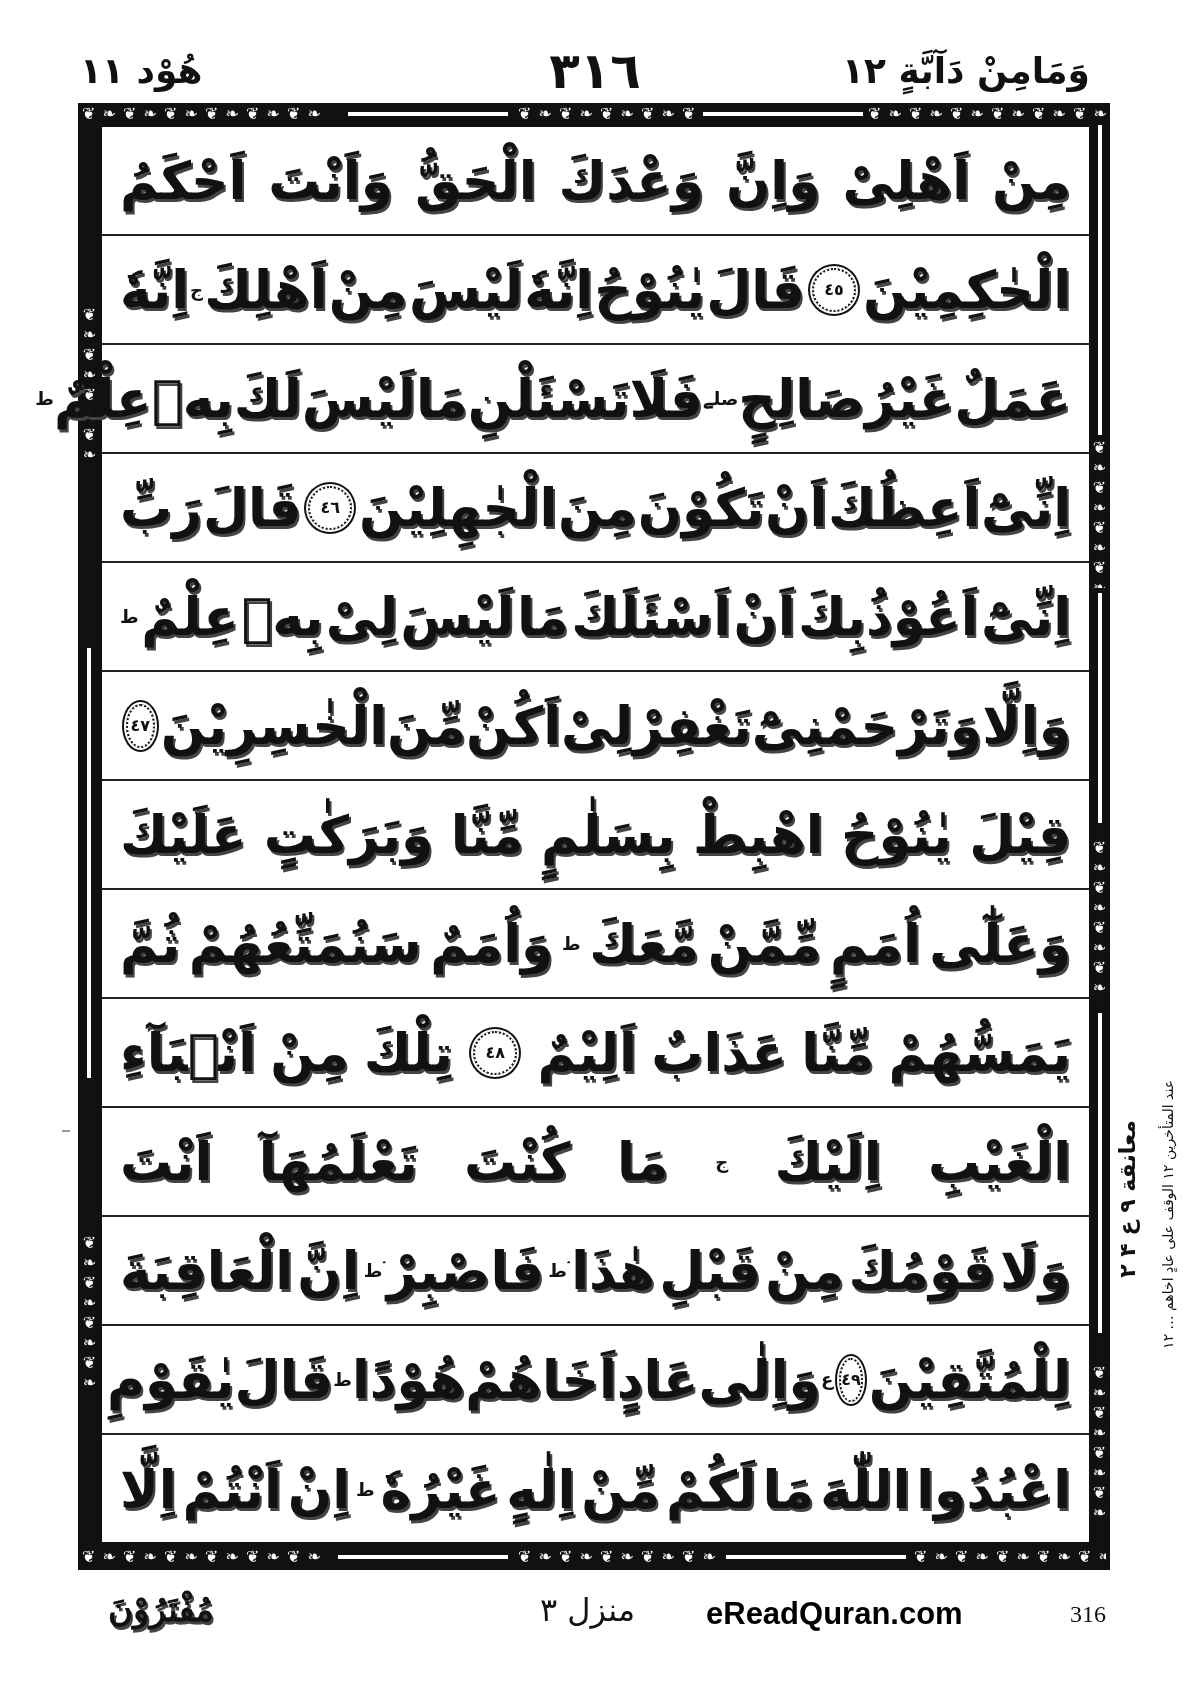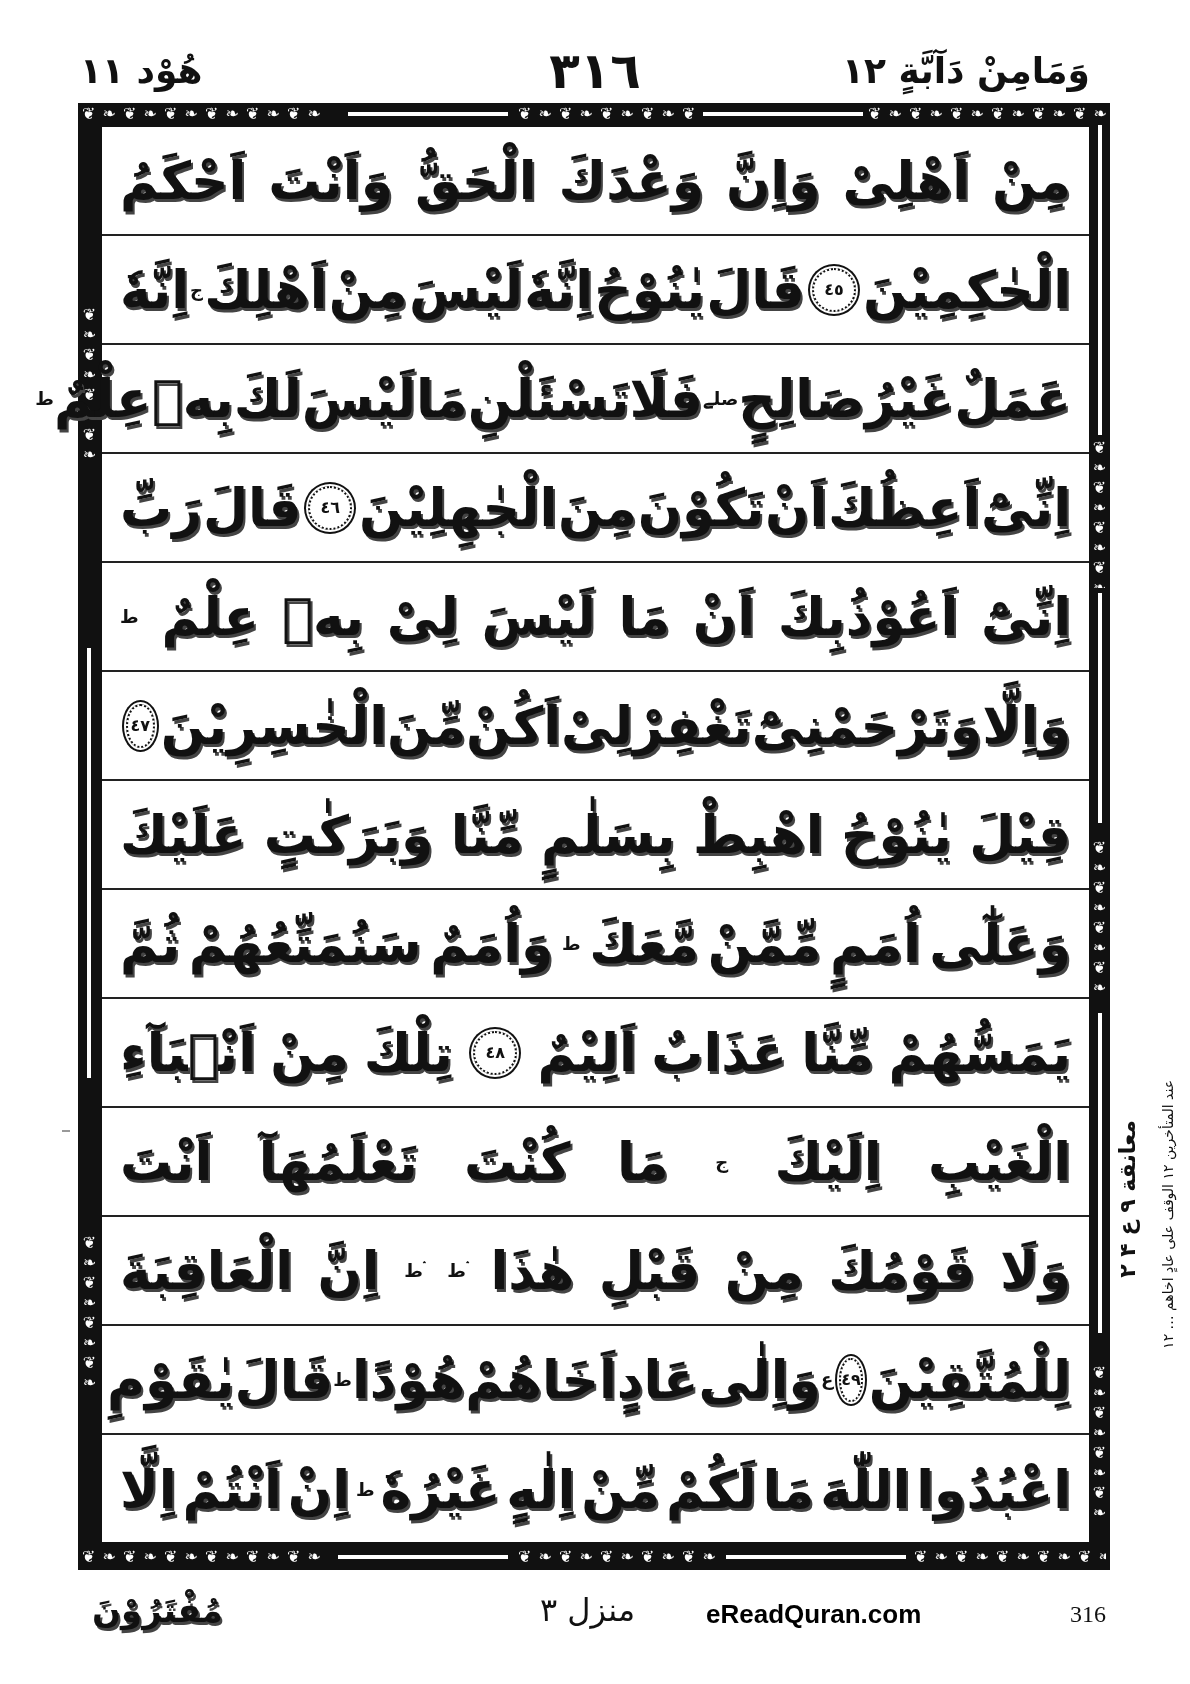--- a/index.html
+++ b/index.html
@@ -51,23 +51,23 @@
 
   .margin-note {
     position: absolute; writing-mode: vertical-rl; transform: rotate(180deg);
     direction: rtl; white-space: nowrap;
   }
   #margin-muanaqa { left: 1115px; top: 1120px; font-size: 22px; font-weight: bold; }
   #margin-note-small { left: 1160px; top: 1080px; font-size: 14px; }
   #margin-tick { position: absolute; left: 62px; top: 1130px; width: 8px; height: 2px; background: #999; }
 
   .footer-item { position: absolute; top: 1590px; line-height: 40px; }
-  #ftr-catchword { left: 92px; font-size: 34px; font-weight: bold; direction: rtl; text-shadow: 2px 3px 0 #444; }
+  #ftr-catchword { left: 108px; font-size: 34px; font-weight: bold; direction: rtl; text-shadow: 2px 3px 0 #444; font-family: Liberation Serif, serif; }
   #ftr-manzil { left: 540px; font-size: 32px; direction: rtl; }
-  #ftr-site { left: 706px; font-family: "Liberation Sans", sans-serif; font-size: 26px; font-weight: bold; color: #000; top: 1594px; }
+  #ftr-site { left: 706px; font-family: "Liberation Sans", sans-serif; font-size: 31px; font-weight: bold; color: #000; top: 1594px; }
   #ftr-pagenum { left: 1070px; font-family: "Liberation Serif", serif; font-size: 24px; top: 1594px; }
 </style>
 </head>
 <body>
 
 <div id="hdr-surah" class="header-item">هُوْد ١١</div>
 <div id="hdr-page" class="header-item">٣١٦</div>
 <div id="hdr-juz" class="header-item">وَمَامِنْ دَآبَّةٍ ١٢</div>
 
 <div class="frame-outer">
@@ -139,20 +139,21 @@
     <span class="word">مِنَ</span>
     <span class="word">الْجٰهِلِيْنَ</span>
     <span class="ayah-marker">٤٦</span>
     <span class="word">قَالَ</span>
     <span class="word">رَبِّ</span>
   </div>
   <div class="row" style="top:436px;">
     <span class="word">اِنِّىْٓ</span>
     <span class="word">اَعُوْذُبِكَ</span>
     <span class="word">اَنْ</span>
+    <span class="word">اَسْئَلَكَ</span>
     <span class="word">مَا</span>
     <span class="word">لَيْسَ</span>
     <span class="word">لِىْ</span>
     <span class="word">بِهٖ</span>
     <span class="word">عِلْمٌ</span>
     <span class="stop-mark">ط</span>
   </div>
   <div class="row" style="top:545px;">
     <span class="word">وَاِلَّا</span>
     <span class="word">وَتَرْحَمْنِىْٓ</span>
@@ -200,20 +201,21 @@
     <span class="word">تَعْلَمُهَآ</span>
     <span class="word">اَنْتَ</span>
   </div>
   <div class="row" style="top:1090px;">
     <span class="word">وَلَا</span>
     <span class="word">قَوْمُكَ</span>
     <span class="word">مِنْ</span>
     <span class="word">قَبْلِ</span>
     <span class="word">هٰذَا</span>
     <span class="stop-mark">ۛط</span>
+    <span class="word">فَاصْبِرْ</span>
     <span class="stop-mark">ۛط</span>
     <span class="word">اِنَّ</span>
     <span class="word">الْعَاقِبَةَ</span>
   </div>
   <div class="row" style="top:1199px;">
     <span class="word">لِلْمُتَّقِيْنَ</span>
     <span class="ayah-marker">٤٩</span>
     <span class="stop-mark">ع</span>
     <span class="word">وَاِلٰى</span>
     <span class="word">عَادٍ</span>

